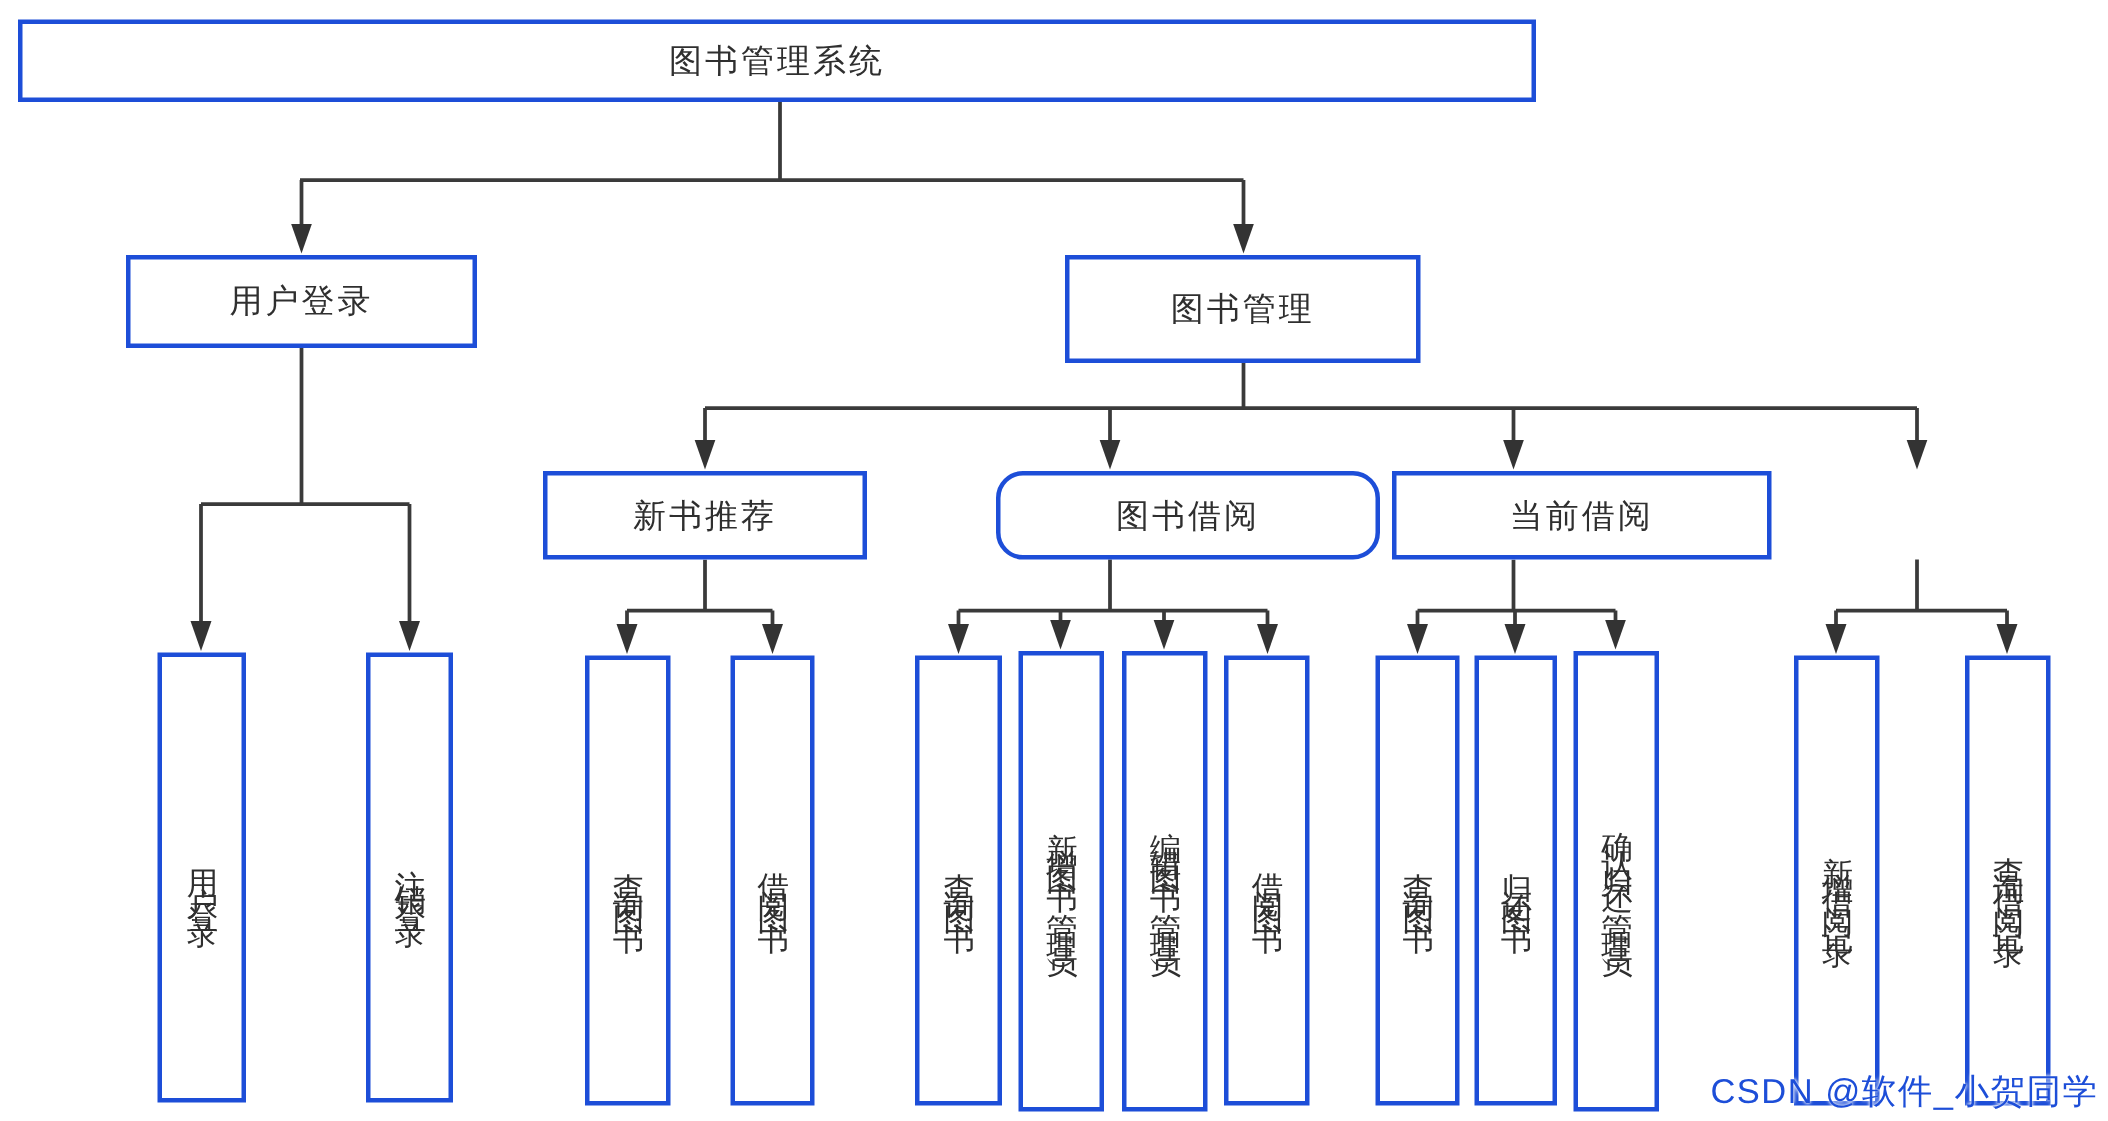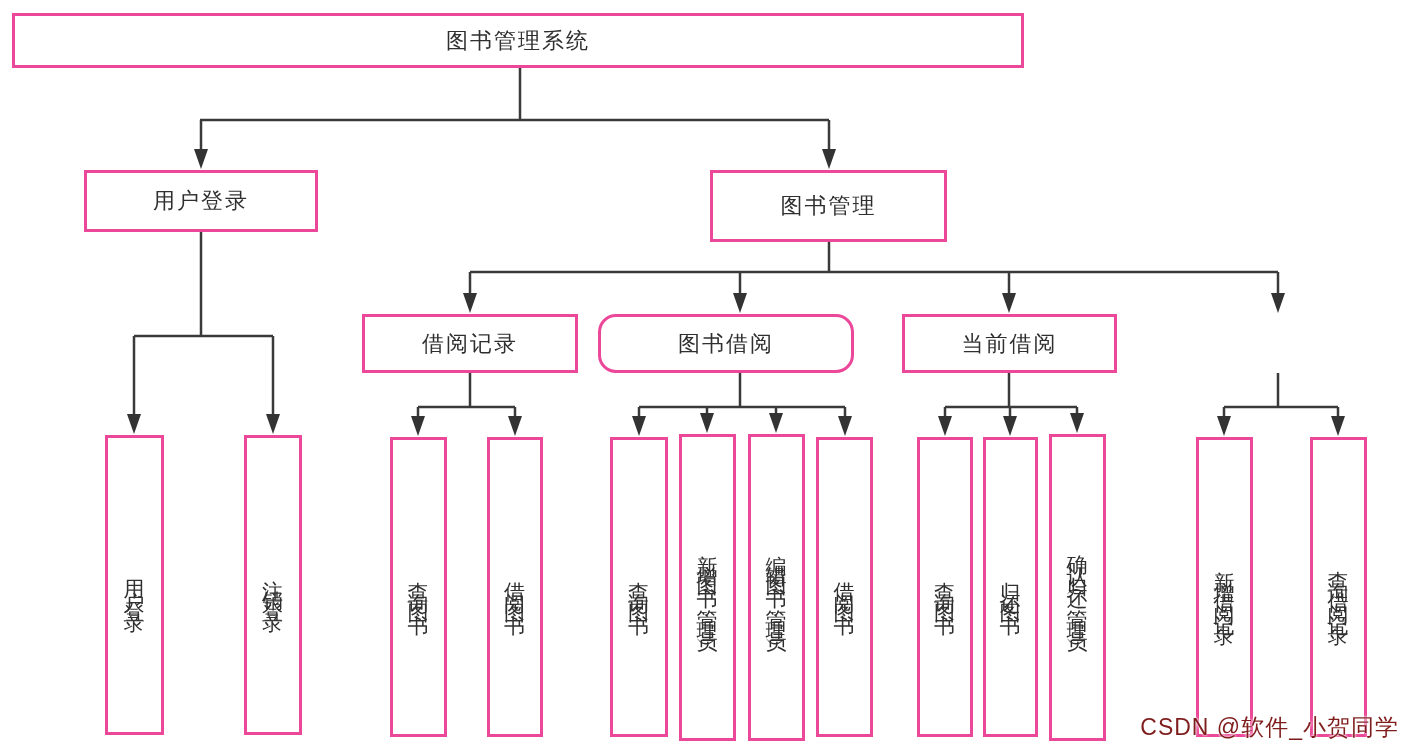--- a/index.html
+++ b/index.html
@@ -8,60 +8,60 @@
     width:1405px;height:747px;
     background:#ffffff;
     font-family:"Liberation Sans","DejaVu Sans",sans-serif;
     color:#2f2f2f;
     overflow:hidden;
   }
   #wires{position:absolute;left:0;top:0;width:1405px;height:747px;}
   .box{
     position:absolute;
     box-sizing:border-box;
-    border:3px solid #ec4899;
+    border:3px solid #1d4ed8;
     background:#ffffff;
     display:flex;align-items:center;justify-content:center;
     text-align:center;
   }
   .hlabel{font-size:22px;letter-spacing:2px;white-space:nowrap;}
   .vlabel{
     writing-mode:vertical-rl;
     text-orientation:mixed;
     font-size:21px;
     letter-spacing:11px;
     line-height:1;
     white-space:nowrap;
   }
   
   .n-root   {left:12px;  top:13px;  width:1012px;height:55px;}
   .n-login  {left:84px;  top:170px; width:234px; height:62px;}
   .n-mgmt   {left:710px; top:170px; width:237px; height:72px;}
   .n-rec    {left:362px; top:314px; width:216px; height:59px;}
-  .n-bor    {left:598px; top:314px; width:256px; height:59px;border-radius:18px;}
-  .n-cur    {left:902px; top:314px; width:215px; height:59px;}
+  .n-bor    {left:664px; top:314px; width:256px; height:59px;border-radius:18px;}
+  .n-cur    {left:928px; top:314px; width:253px; height:59px;}
   .n-hist   {left:1170px;top:314px; width:215px; height:59px;}
   .n-a1{left:105px; top:435px;width:59px;height:300px;}
   .n-a2{left:244px; top:435px;width:58px;height:300px;}
   .n-b1{left:390px; top:437px;width:57px;height:300px;}
   .n-b2{left:487px; top:437px;width:56px;height:300px;}
   .n-c1{left:610px; top:437px;width:58px;height:300px;}
   .n-c2{left:679px; top:434px;width:57px;height:307px;}
   .n-c3{left:748px; top:434px;width:57px;height:307px;}
   .n-c4{left:816px; top:437px;width:57px;height:300px;}
   .n-d1{left:917px; top:437px;width:56px;height:300px;}
   .n-d2{left:983px; top:437px;width:55px;height:300px;}
   .n-d3{left:1049px;top:434px;width:57px;height:307px;}
   .n-e1{left:1196px;top:437px;width:57px;height:300px;}
   .n-e2{left:1310px;top:437px;width:57px;height:300px;}
   #watermark{
     position:absolute;
     right:6px;top:712px;
     font-size:23px;
-    color:#7f1d1d;
+    color:#1d4ed8;
     letter-spacing:1px;
     text-shadow:0 0 3px #ffffff,0 0 2px #ffffff;
     z-index:5;
     white-space:nowrap;
   }
 </style>
 </head>
 <body>
 
 <div id="canvas">
@@ -121,21 +121,21 @@
   </div>
 
   <div class="box n-login">
     <span class="hlabel">用户登录</span>
   </div>
   <div class="box n-mgmt">
     <span class="hlabel">图书管理</span>
   </div>
 
   <div class="box n-rec">
-    <span class="hlabel">借阅记录</span>
+    <span class="hlabel">新书推荐</span>
   </div>
   <div class="box n-bor">
     <span class="hlabel">图书借阅</span>
   </div>
   <div class="box n-cur">
     <span class="hlabel">当前借阅</span>
   </div>
 
   <div class="box n-a1">
     <span class="vlabel">用户登录</span>

